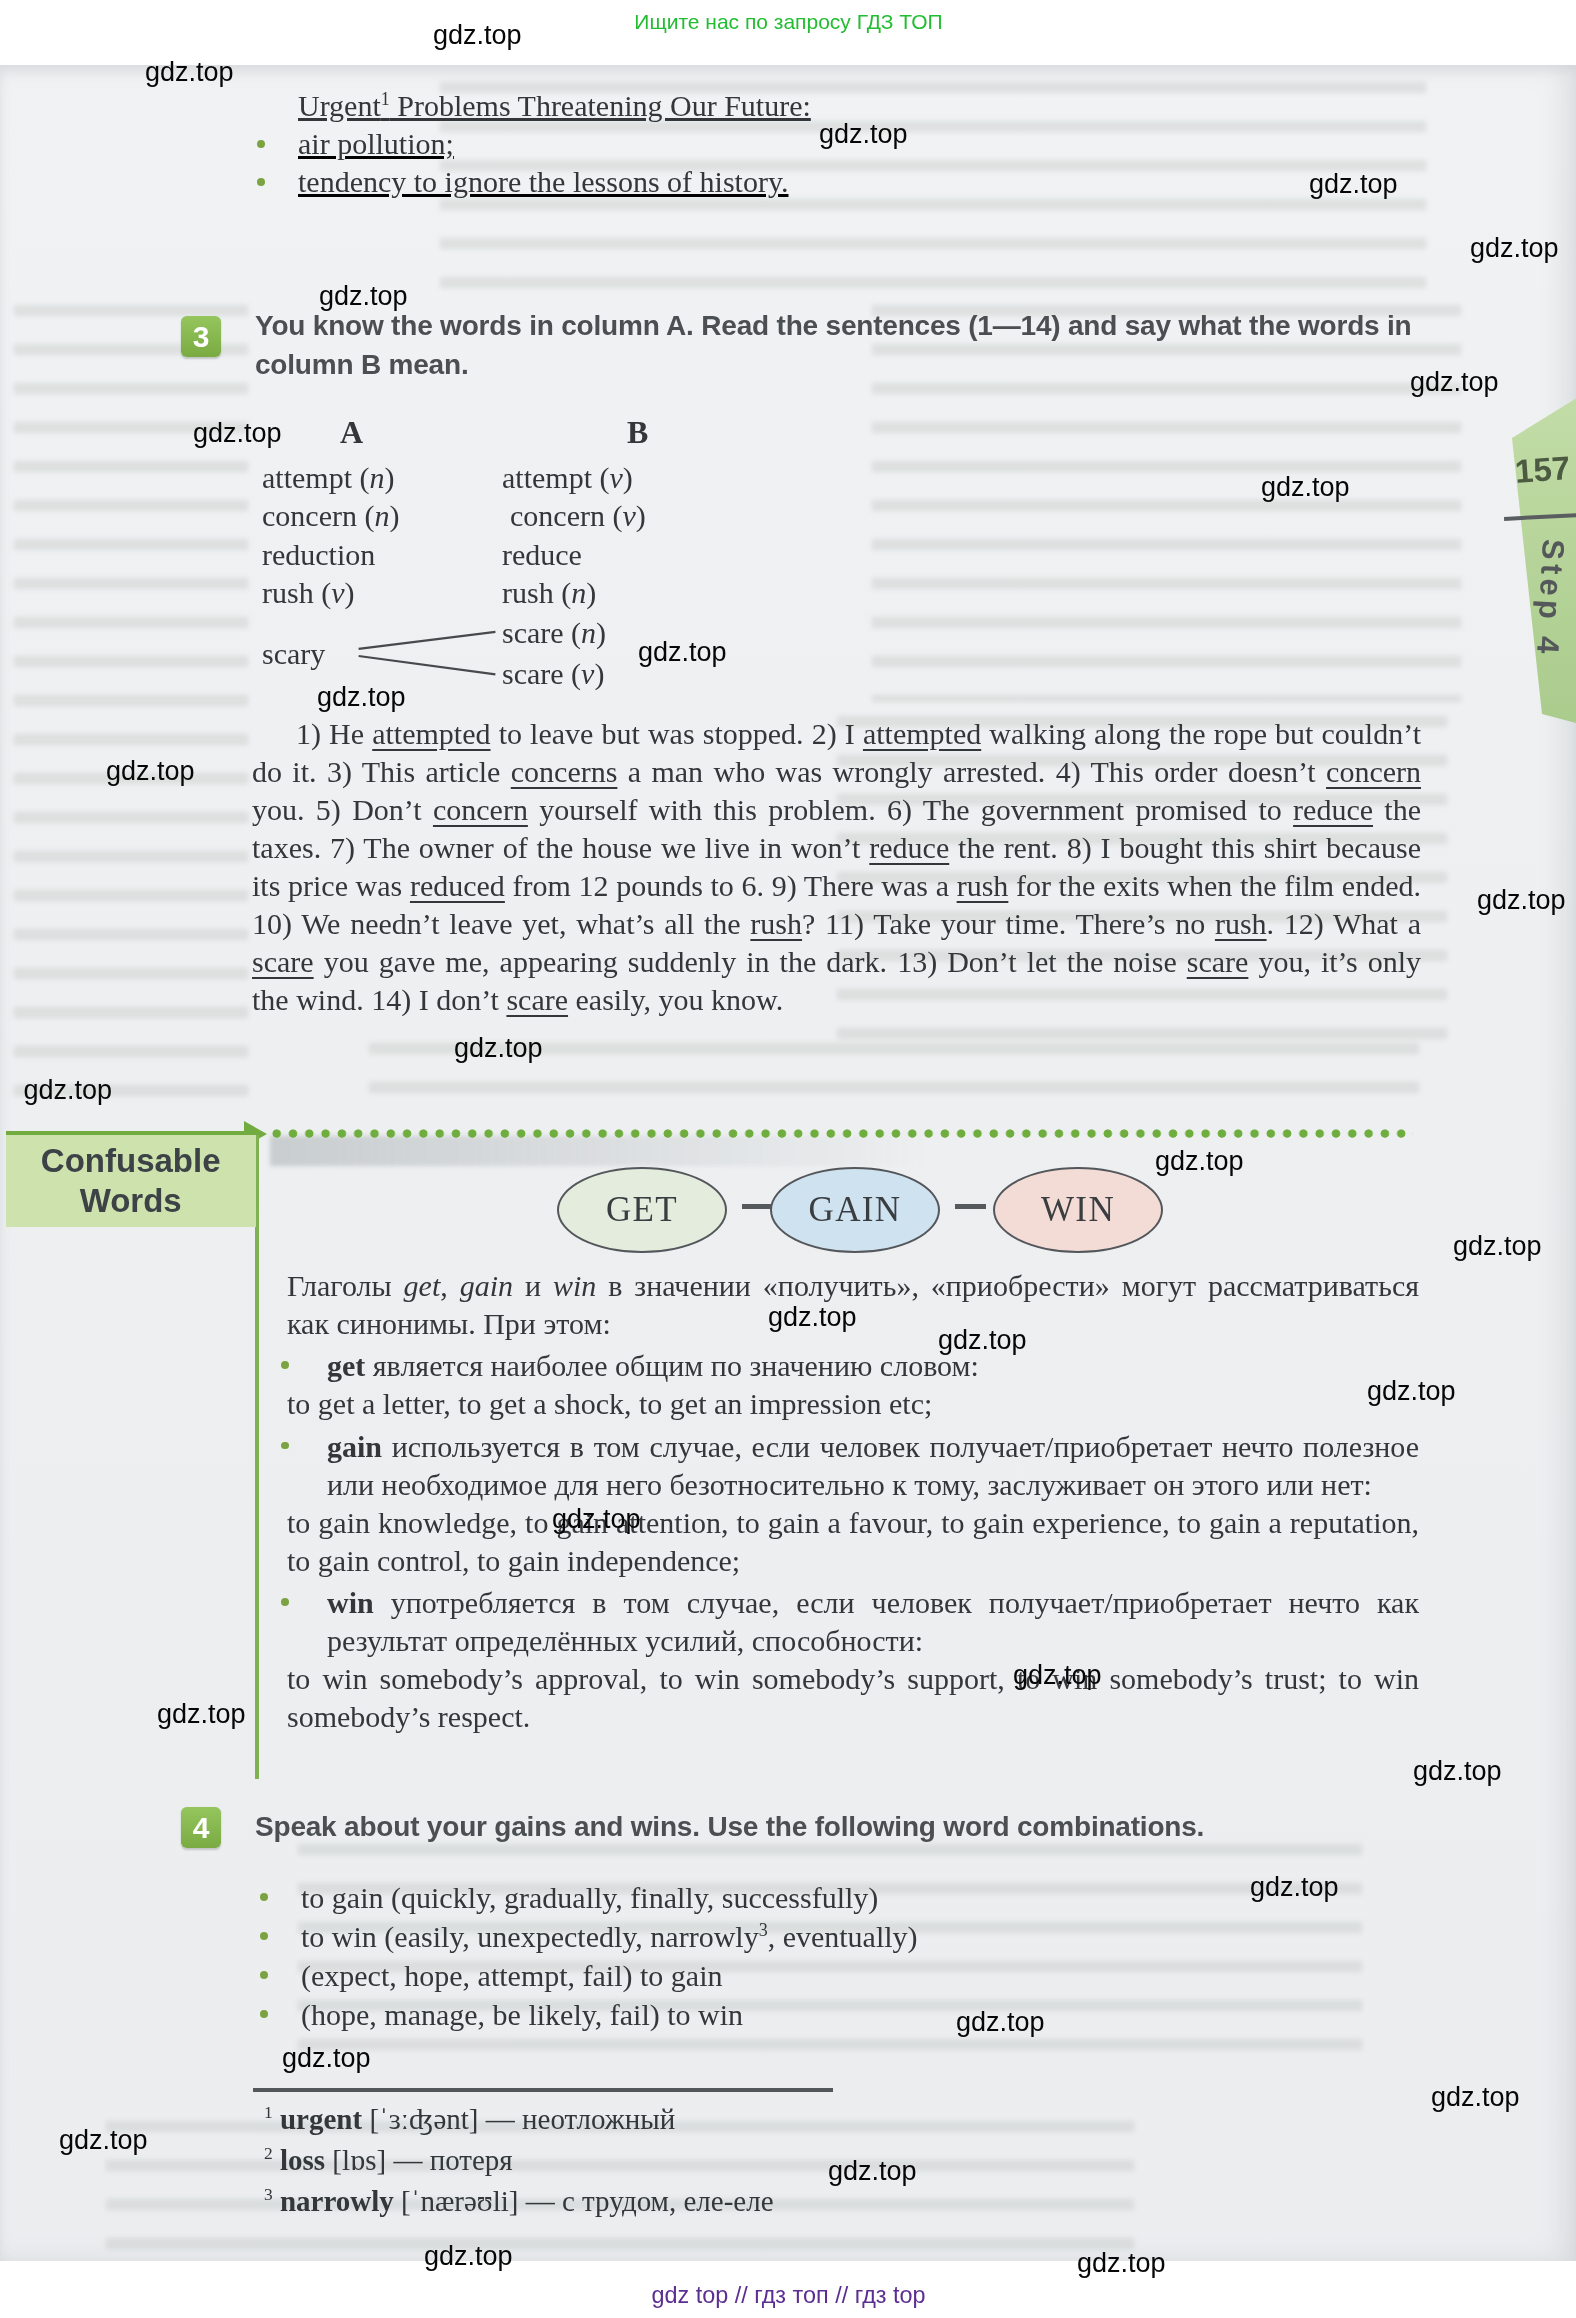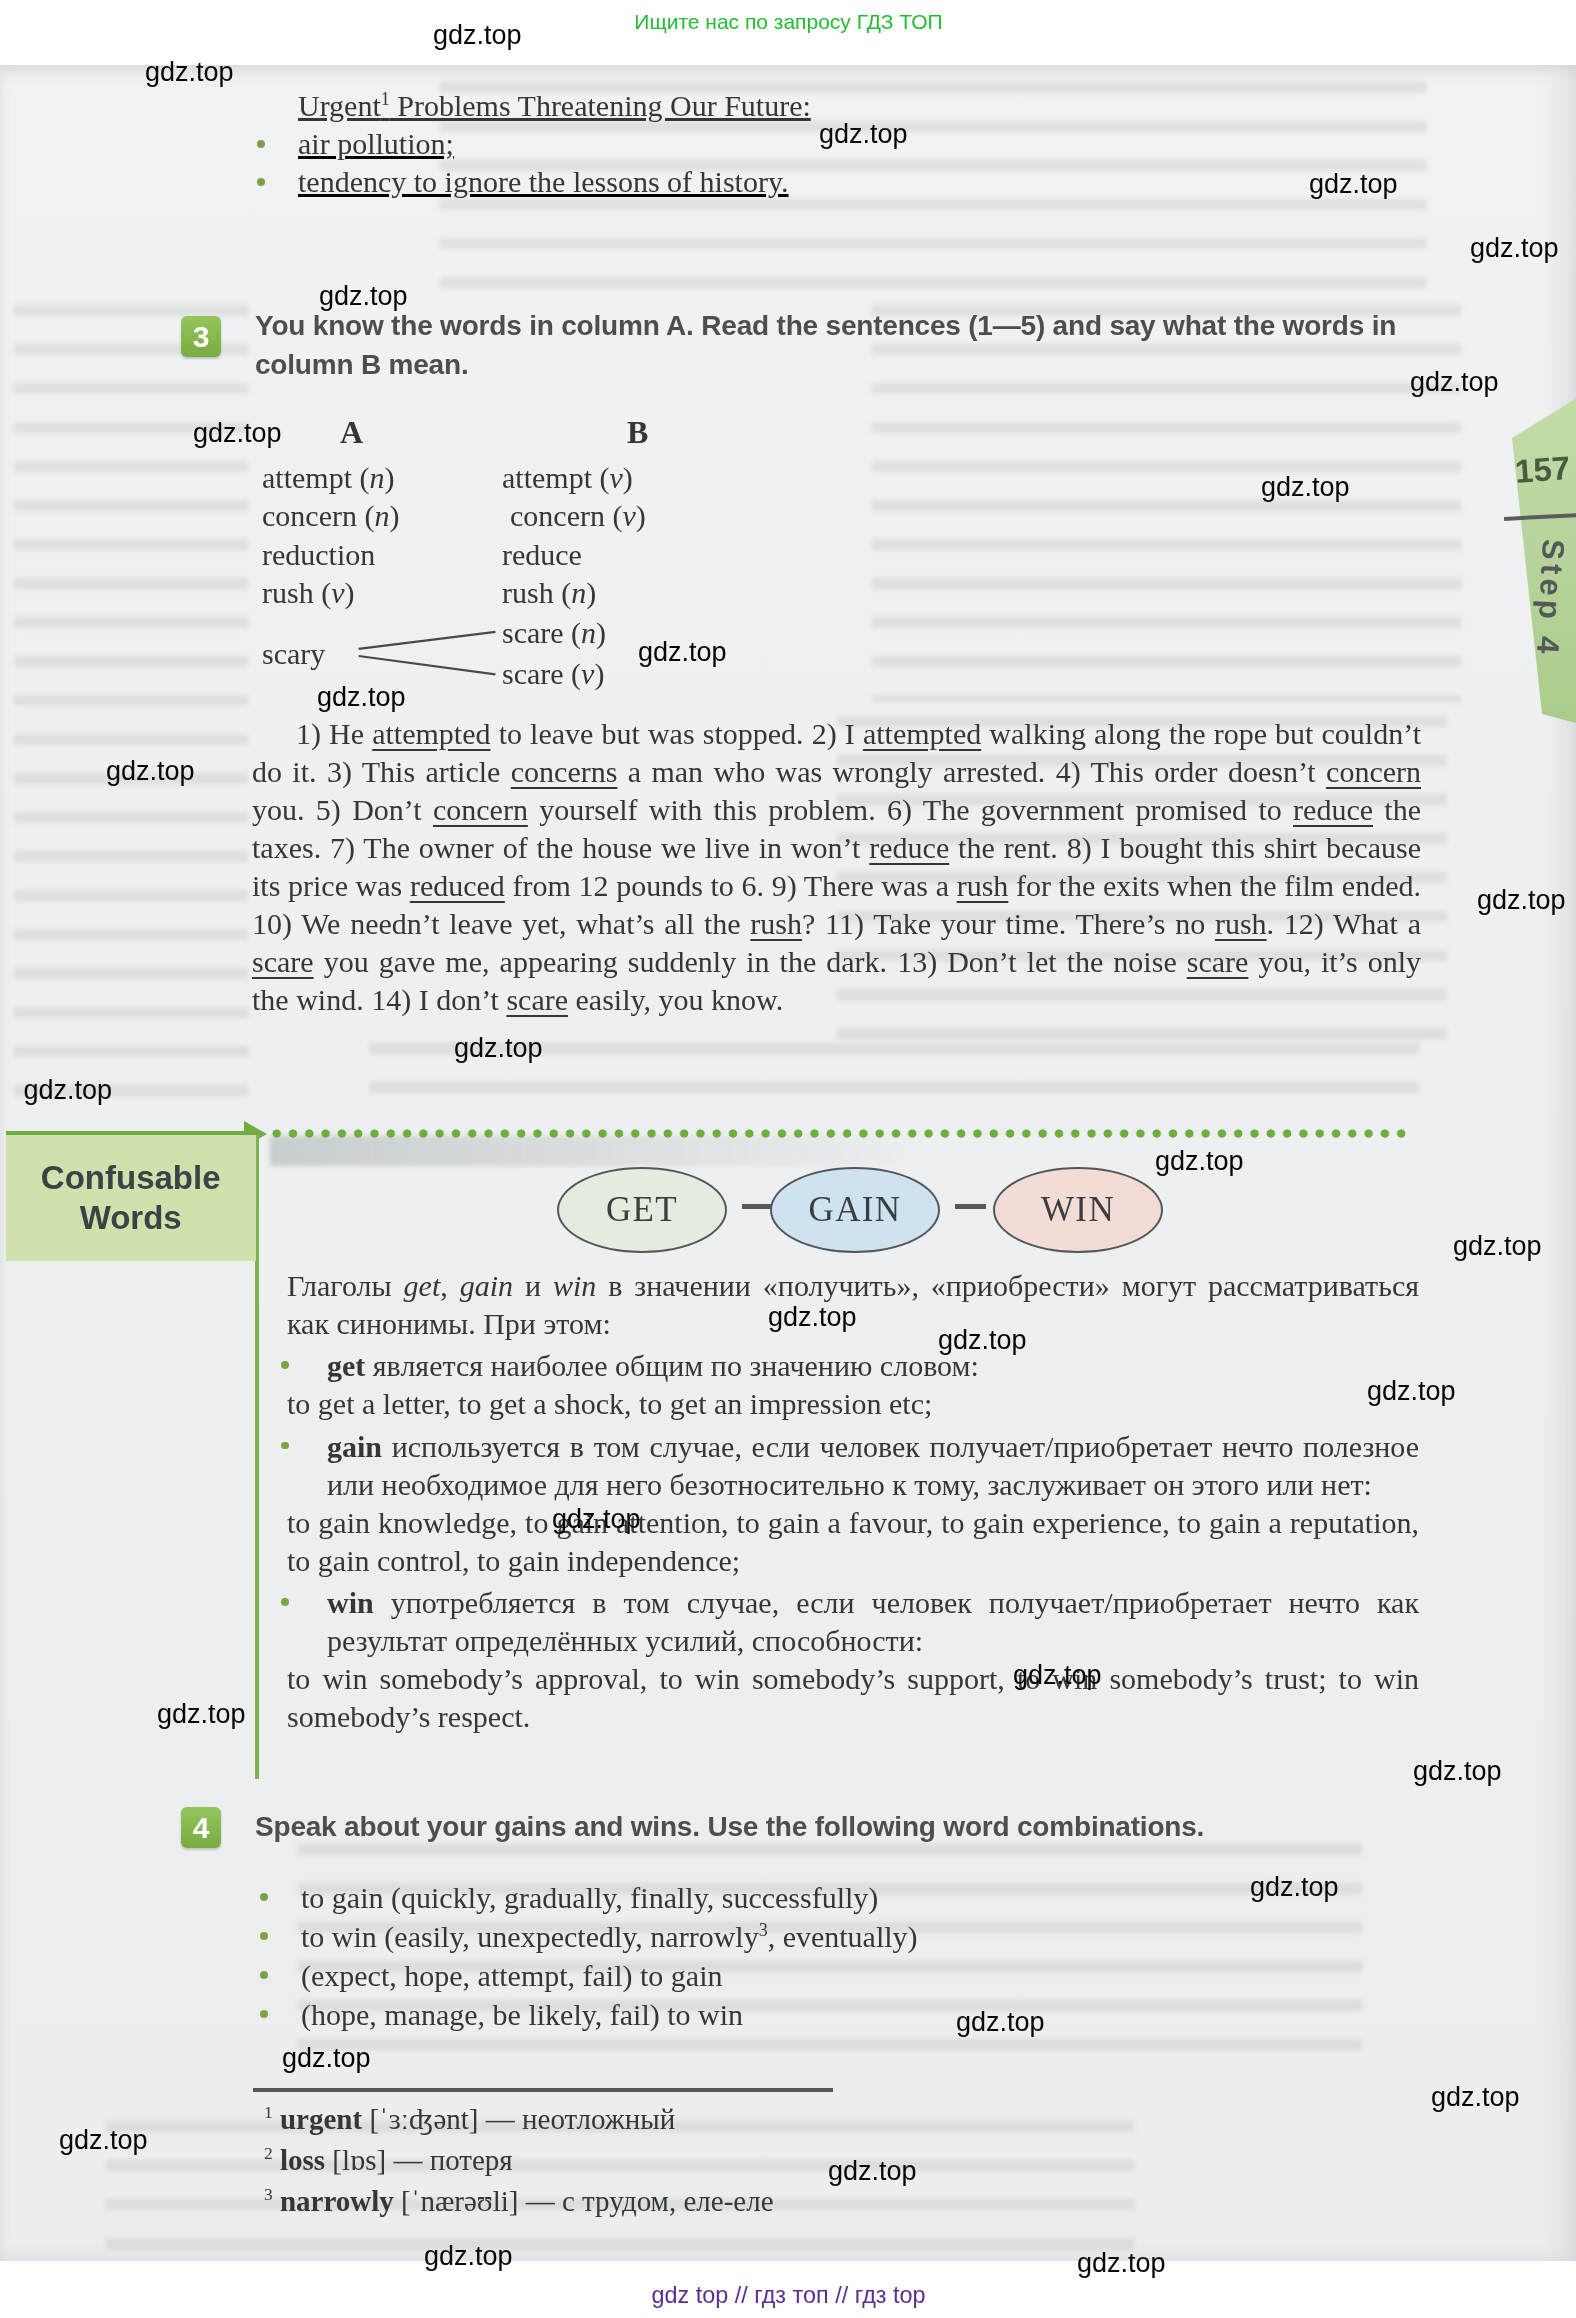--- a/index.html
+++ b/index.html
@@ -18,21 +18,21 @@
   .bottom-link{position:absolute;top:2282px;left:0;width:100%;text-align:center;font-size:23.4px;color:#5b2e91;}
   .badge{position:absolute;width:40px;height:41px;border-radius:5.7px;color:#fff;font-weight:700;font-size:30px;
     display:flex;align-items:center;justify-content:center;background:linear-gradient(180deg,#95c55d,#7aab42);
     box-shadow:0 1.4px 2.1px rgba(0,0,0,.18);}
   .instr{position:absolute;font-weight:700;font-size:28px;line-height:39px;color:#4b4f52;letter-spacing:-0.2px;}
   .col-header{position:absolute;font-family:"Liberation Serif","DejaVu Serif",serif;font-weight:700;font-size:32px;color:#33373a;}
   .col-item{position:absolute;font-family:"Liberation Serif","DejaVu Serif",serif;font-size:30px;color:#33373a;}
   .li{position:relative;margin:0;}
   .dot{position:absolute;left:-41px;top:15px;width:7.8px;height:7.8px;border-radius:50%;background:#7ca341;}
   .sentences{position:absolute;left:252px;top:715px;width:1169px;text-indent:44px;}
-  .cw-box{position:absolute;left:5.7px;top:1135px;width:250px;height:126px;background:#cde2ad;
+  .cw-box{position:absolute;left:5.7px;top:1135px;width:250px;height:92px;background:#cde2ad;
     display:flex;flex-direction:column;align-items:center;justify-content:center;}
   .cw-box div{font-weight:700;font-size:33px;line-height:40px;color:#3d4246;}
   .cw-topline{position:absolute;left:5.7px;top:1131px;width:240px;height:6.4px;background:#72ab40;}
   .cw-arrow{position:absolute;left:244px;top:1121px;width:0;height:0;
     border-left:23px solid #72ab40;border-top:13.5px solid transparent;border-bottom:13.5px solid transparent;}
   .cw-dots{position:absolute;left:271px;top:1128px;width:1142px;height:11.3px;
     background-image:radial-gradient(circle at 5.7px 5.7px,#6fae3e 3.9px,rgba(0,0,0,0) 4.6px);
     background-size:16.3px 11.3px;background-repeat:repeat-x;}
   .cw-smear{position:absolute;left:270px;top:1136px;width:773px;height:30px;
     background:linear-gradient(90deg,rgba(125,135,138,.32),rgba(125,135,138,0) 85%);filter:blur(2.1px);}
@@ -79,21 +79,21 @@
 
   <div class="top-link">Ищите нас по запросу ГДЗ ТОП</div>
 
   <div class="abs serif" style="left:298px;top:87px;"><span>Urgent</span><sup>1</sup><span> Problems Threatening Our Future:</span></div>
   <div class="abs" style="left:298px;top:125px;width:1064px;">
     <div class="li serif"><span class="dot"></span><span><span>air pollution;</span></span></div>
     <div class="li serif"><span class="dot"></span><span><span>tendency to ignore the lessons of history.</span></span></div>
   </div>
 
   <div class="badge" style="left:181px;top:316px;">3</div>
-  <div class="instr" style="left:255px;top:306px;width:1181px;">You know the words in column A. Read the sentences (1—5) and say what the words in column B mean.</div>
+  <div class="instr" style="left:255px;top:306px;width:1181px;">You know the words in column A. Read the sentences (1—14) and say what the words in column B mean.</div>
 
   <div class="col-header" style="left:340px;top:414px;">A</div>
   <div class="col-header" style="left:627px;top:414px;">B</div>
 
   <div class="col-item" style="left:262px;top:461px;"><span>attempt (</span><span class="iseg">n</span><span>)</span></div>
   <div class="col-item" style="left:262px;top:499px;"><span>concern (</span><span class="iseg">n</span><span>)</span></div>
   <div class="col-item" style="left:262px;top:538px;"><span>reduction</span></div>
   <div class="col-item" style="left:262px;top:576px;"><span>rush (</span><span class="iseg">v</span><span>)</span></div>
   <div class="col-item" style="left:262px;top:637px;"><span>scary</span></div>
 

